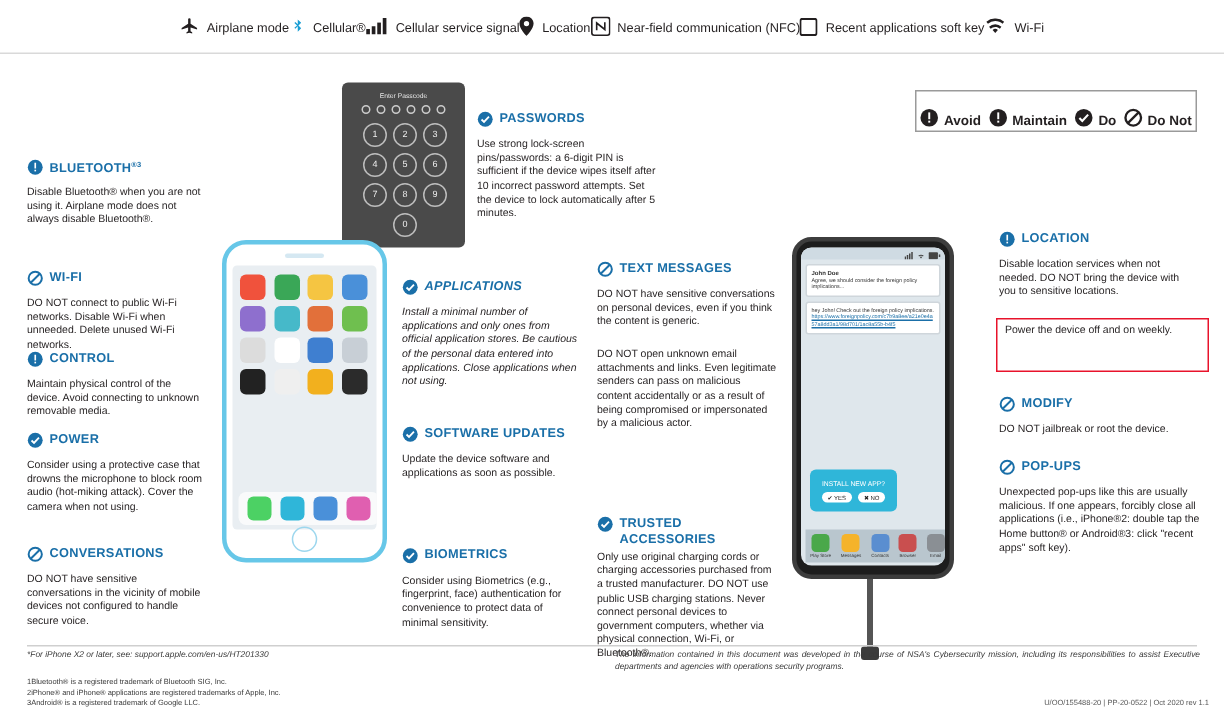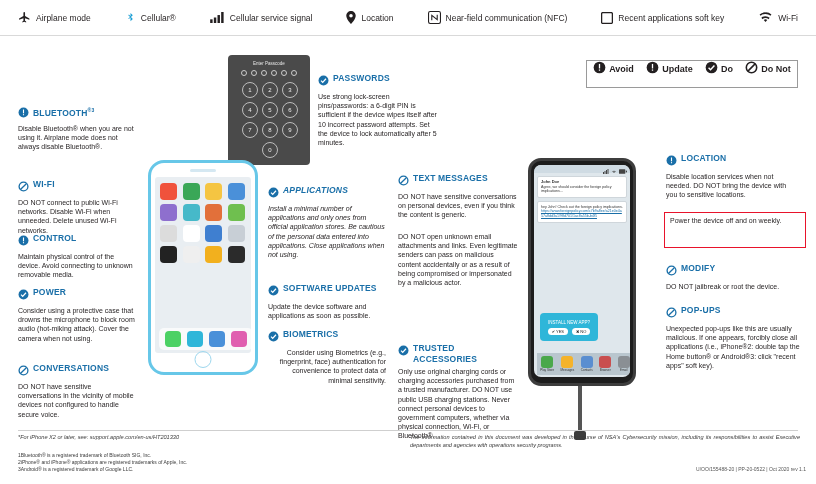--- a/index.html
+++ b/index.html
@@ -7,32 +7,32 @@
     width:816px;height:484px;
     background:#ffffff;
     font-family:"Liberation Sans", sans-serif;
     color:#231f20;
     overflow:hidden;
     position:relative;
   }
   
   #topbar{
     position:absolute;left:0;top:0;width:816px;height:36px;
-    display:flex;align-items:center;justify-content:space-between;
+    display:flex;align-items:center;justify-content:center;
     padding:0 18px;box-sizing:border-box;
     border-bottom:1px solid #d9d9d9;
     background:#ffffff;
   }
   .topitem{display:flex;align-items:center;gap:5px;font-size:8.5px;color:#231f20;white-space:nowrap;}
   .topitem svg{display:block;}
   
   #legend{
-    position:absolute;right:18px;top:60px;width:212px;height:28px;
+    position:absolute;right:18px;top:60px;width:188px;height:28px;
     border:1px solid #9a9a9a;background:#fff;
-    display:flex;align-items:flex-start;justify-content:space-around;
+    display:flex;align-items:flex-end;justify-content:space-around;
     box-sizing:border-box;
   }
   .leg{display:flex;align-items:center;gap:3px;font-size:9px;font-weight:bold;color:#231f20;}
   
   .block{position:absolute;}
   .hdr{display:flex;align-items:flex-start;gap:4px;margin-bottom:2px;}
   .hdr .ttl{font-size:8.5px;font-weight:bold;color:#1a6fa8;letter-spacing:.2px;line-height:11px;padding-top:1px;}
   .body{font-size:7px;line-height:9.2px;color:#231f20;}
   .sup{font-size:5px;vertical-align:super;}
   
@@ -198,21 +198,21 @@
     <span>Avoid</span>
   </div>
   <div class="leg">
     <span>
       <svg width="13" height="13" viewBox="0 0 20 20">
           <circle cx="10" cy="10" r="9" fill="#231f20"></circle>
           <rect x="9" y="4.5" width="2" height="7" fill="#fff"></rect>
           <rect x="9" y="13" width="2" height="2" fill="#fff"></rect>
         </svg>
     </span>
-    <span>Update</span>
+    <span>Maintain</span>
   </div>
   <div class="leg">
     <span>
       <svg width="13" height="13" viewBox="0 0 20 20">
           <circle cx="10" cy="10" r="9" fill="#231f20"></circle>
           <path d="M5.5 10.3l3 3 6-6.5" fill="none" stroke="#fff" stroke-width="2.2"></path>
         </svg>
     </span>
     <span>Do</span>
   </div>
@@ -383,21 +383,21 @@
       <svg width="11" height="11" viewBox="0 0 20 20">
           <circle cx="10" cy="10" r="9" fill="#1a6fa8"></circle>
           <path d="M5.5 10.3l3 3 6-6.5" fill="none" stroke="#fff" stroke-width="2.2"></path>
         </svg>
     </span>
     <span class="ttl">SOFTWARE UPDATES</span>
   </div>
   <div class="body">Update the device software and applications as soon as possible.</div>
 </div>
 
-<div class="block" style="left:268px;top:328px;width:118px;text-align:right;">
+<div class="block" style="left:268px;top:363px;width:118px;">
   <div class="hdr">
     <span class="badge">
       <svg width="11" height="11" viewBox="0 0 20 20">
           <circle cx="10" cy="10" r="9" fill="#1a6fa8"></circle>
           <path d="M5.5 10.3l3 3 6-6.5" fill="none" stroke="#fff" stroke-width="2.2"></path>
         </svg>
     </span>
     <span class="ttl">BIOMETRICS</span>
   </div>
   <div class="body">Consider using Biometrics (e.g., fingerprint, face) authentication for convenience to protect data of minimal sensitivity.</div>

